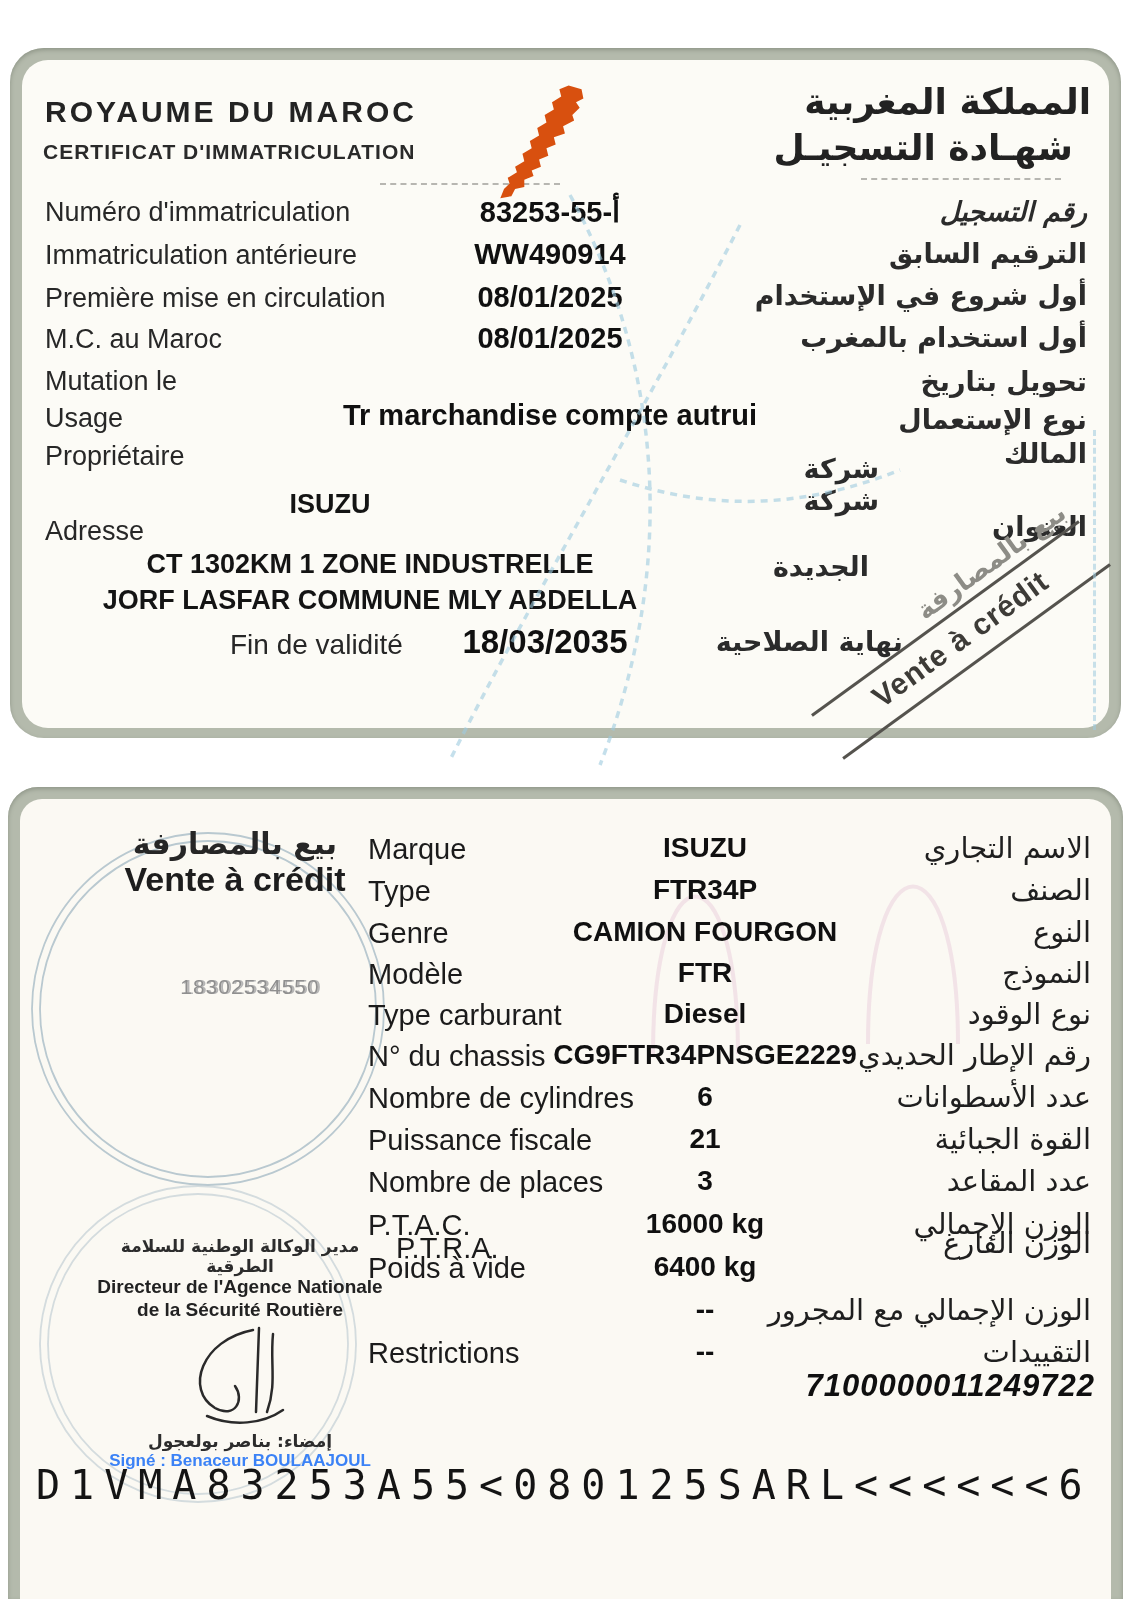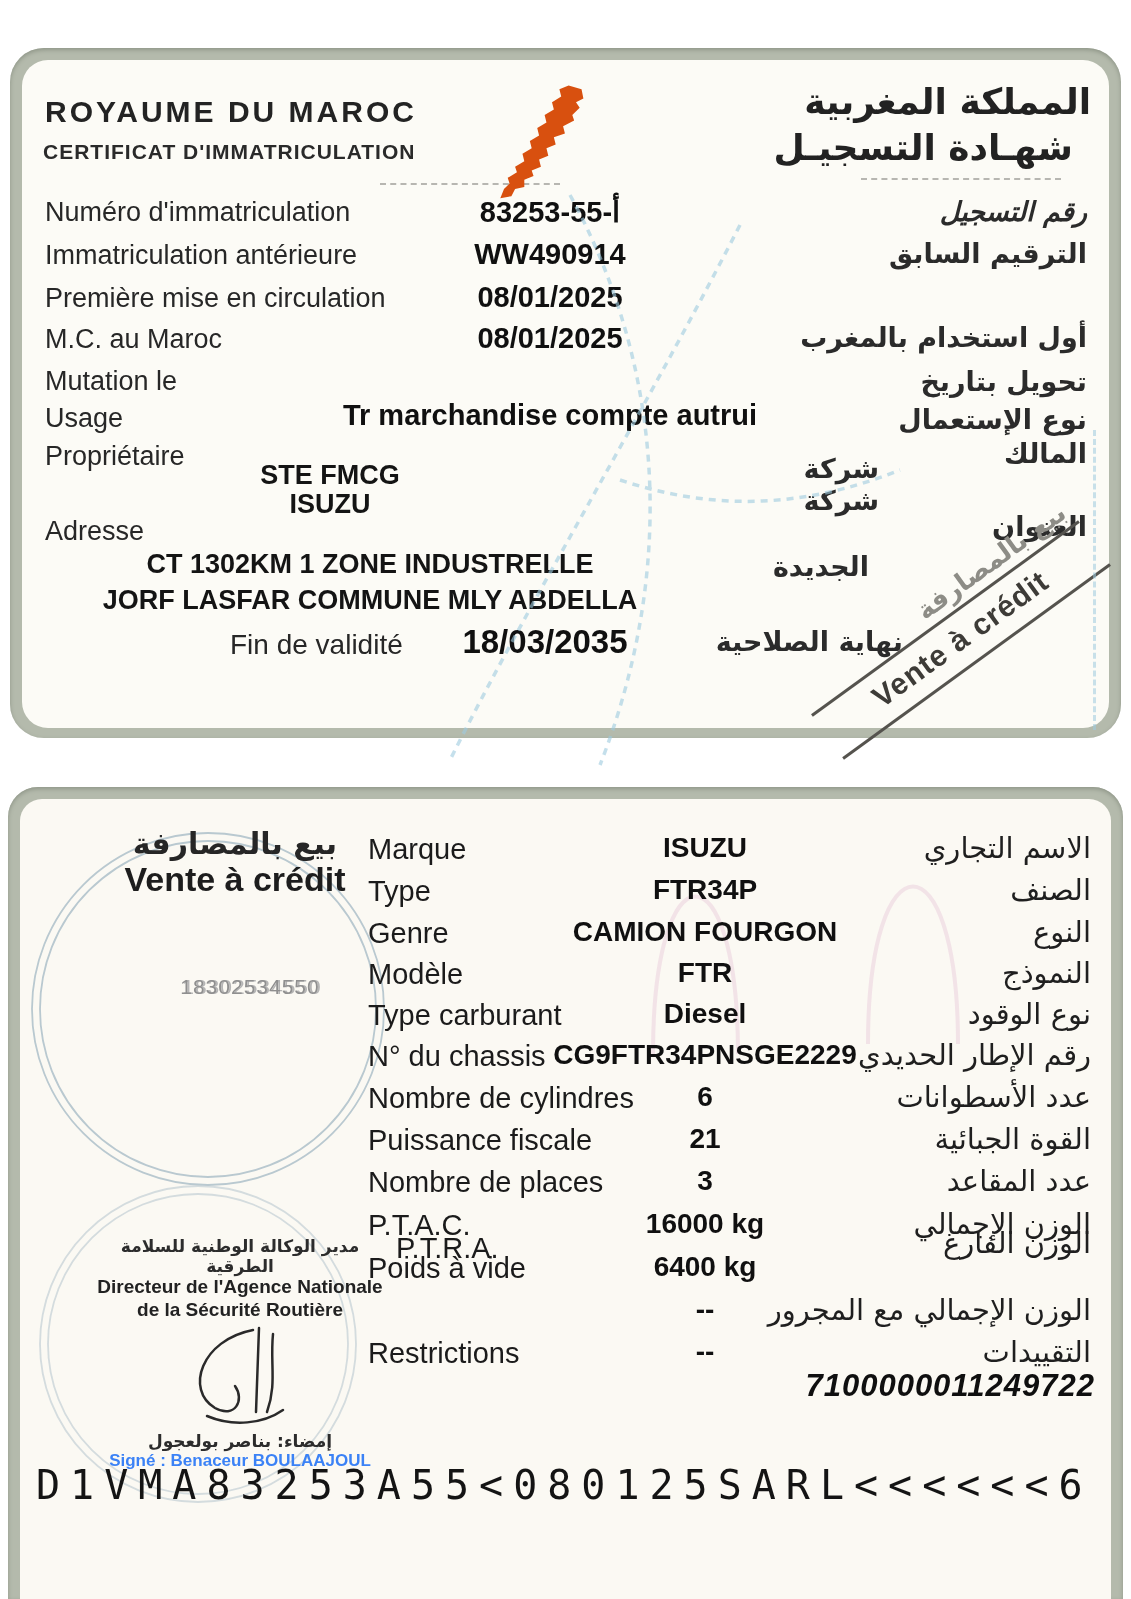--- a/index.html
+++ b/index.html
@@ -74,35 +74,35 @@
   <span class="fl" style="top:197px;">Numéro d'immatriculation</span>
   <span class="fv" style="top:195px;">83253-أ-55</span>
   <span class="fa ar" style="top:196px;font-style:italic;">رقم التسجيل</span>
 
   <span class="fl" style="top:240px;">Immatriculation antérieure</span>
   <span class="fv" style="top:238px;">WW490914</span>
   <span class="fa ar" style="top:238px;">الترقيم السابق</span>
 
   <span class="fl" style="top:283px;">Première mise en circulation</span>
   <span class="fv" style="top:281px;">08/01/2025</span>
+  <span class="fa ar" style="top:280px;">أول شروع في الإستخدام</span>
 
   <span class="fl" style="top:324px;">M.C. au Maroc</span>
   <span class="fv" style="top:322px;">08/01/2025</span>
   <span class="fa ar" style="top:322px;">أول استخدام بالمغرب</span>
 
   <span class="fl" style="top:366px;">Mutation le</span>
   <span class="fa ar" style="top:366px;">تحويل بتاريخ</span>
 
   <span class="fl" style="top:403px;">Usage</span>
   <span class="fv wide" style="top:399px;">Tr marchandise compte autrui</span>
   <span class="fa ar" style="top:404px;">نوع الإستعمال</span>
 
   <span class="fl" style="top:441px;">Propriétaire</span>
   <span class="fa ar" style="top:438px;">المالك</span>
-  <span class="owner-val" style="top:460px;">STE FMCG</span>
   <span class="owner-val" style="top:489px;">ISUZU</span>
   <span class="fa ar" style="top:453px;right:252px;">شركة</span>
   <span class="fa ar" style="top:485px;right:252px;">شركة</span>
 
   <span class="fl" style="top:516px;">Adresse</span>
   <span class="fa ar" style="top:511px;">العنوان</span>
   <span class="addr-val" style="top:549px;">CT 1302KM 1 ZONE INDUSTRELLE</span>
   <span class="addr-val" style="top:585px;">JORF LASFAR COMMUNE MLY ABDELLA</span>
   <span class="fa ar" style="top:551px;right:262px;">الجديدة</span>
 

